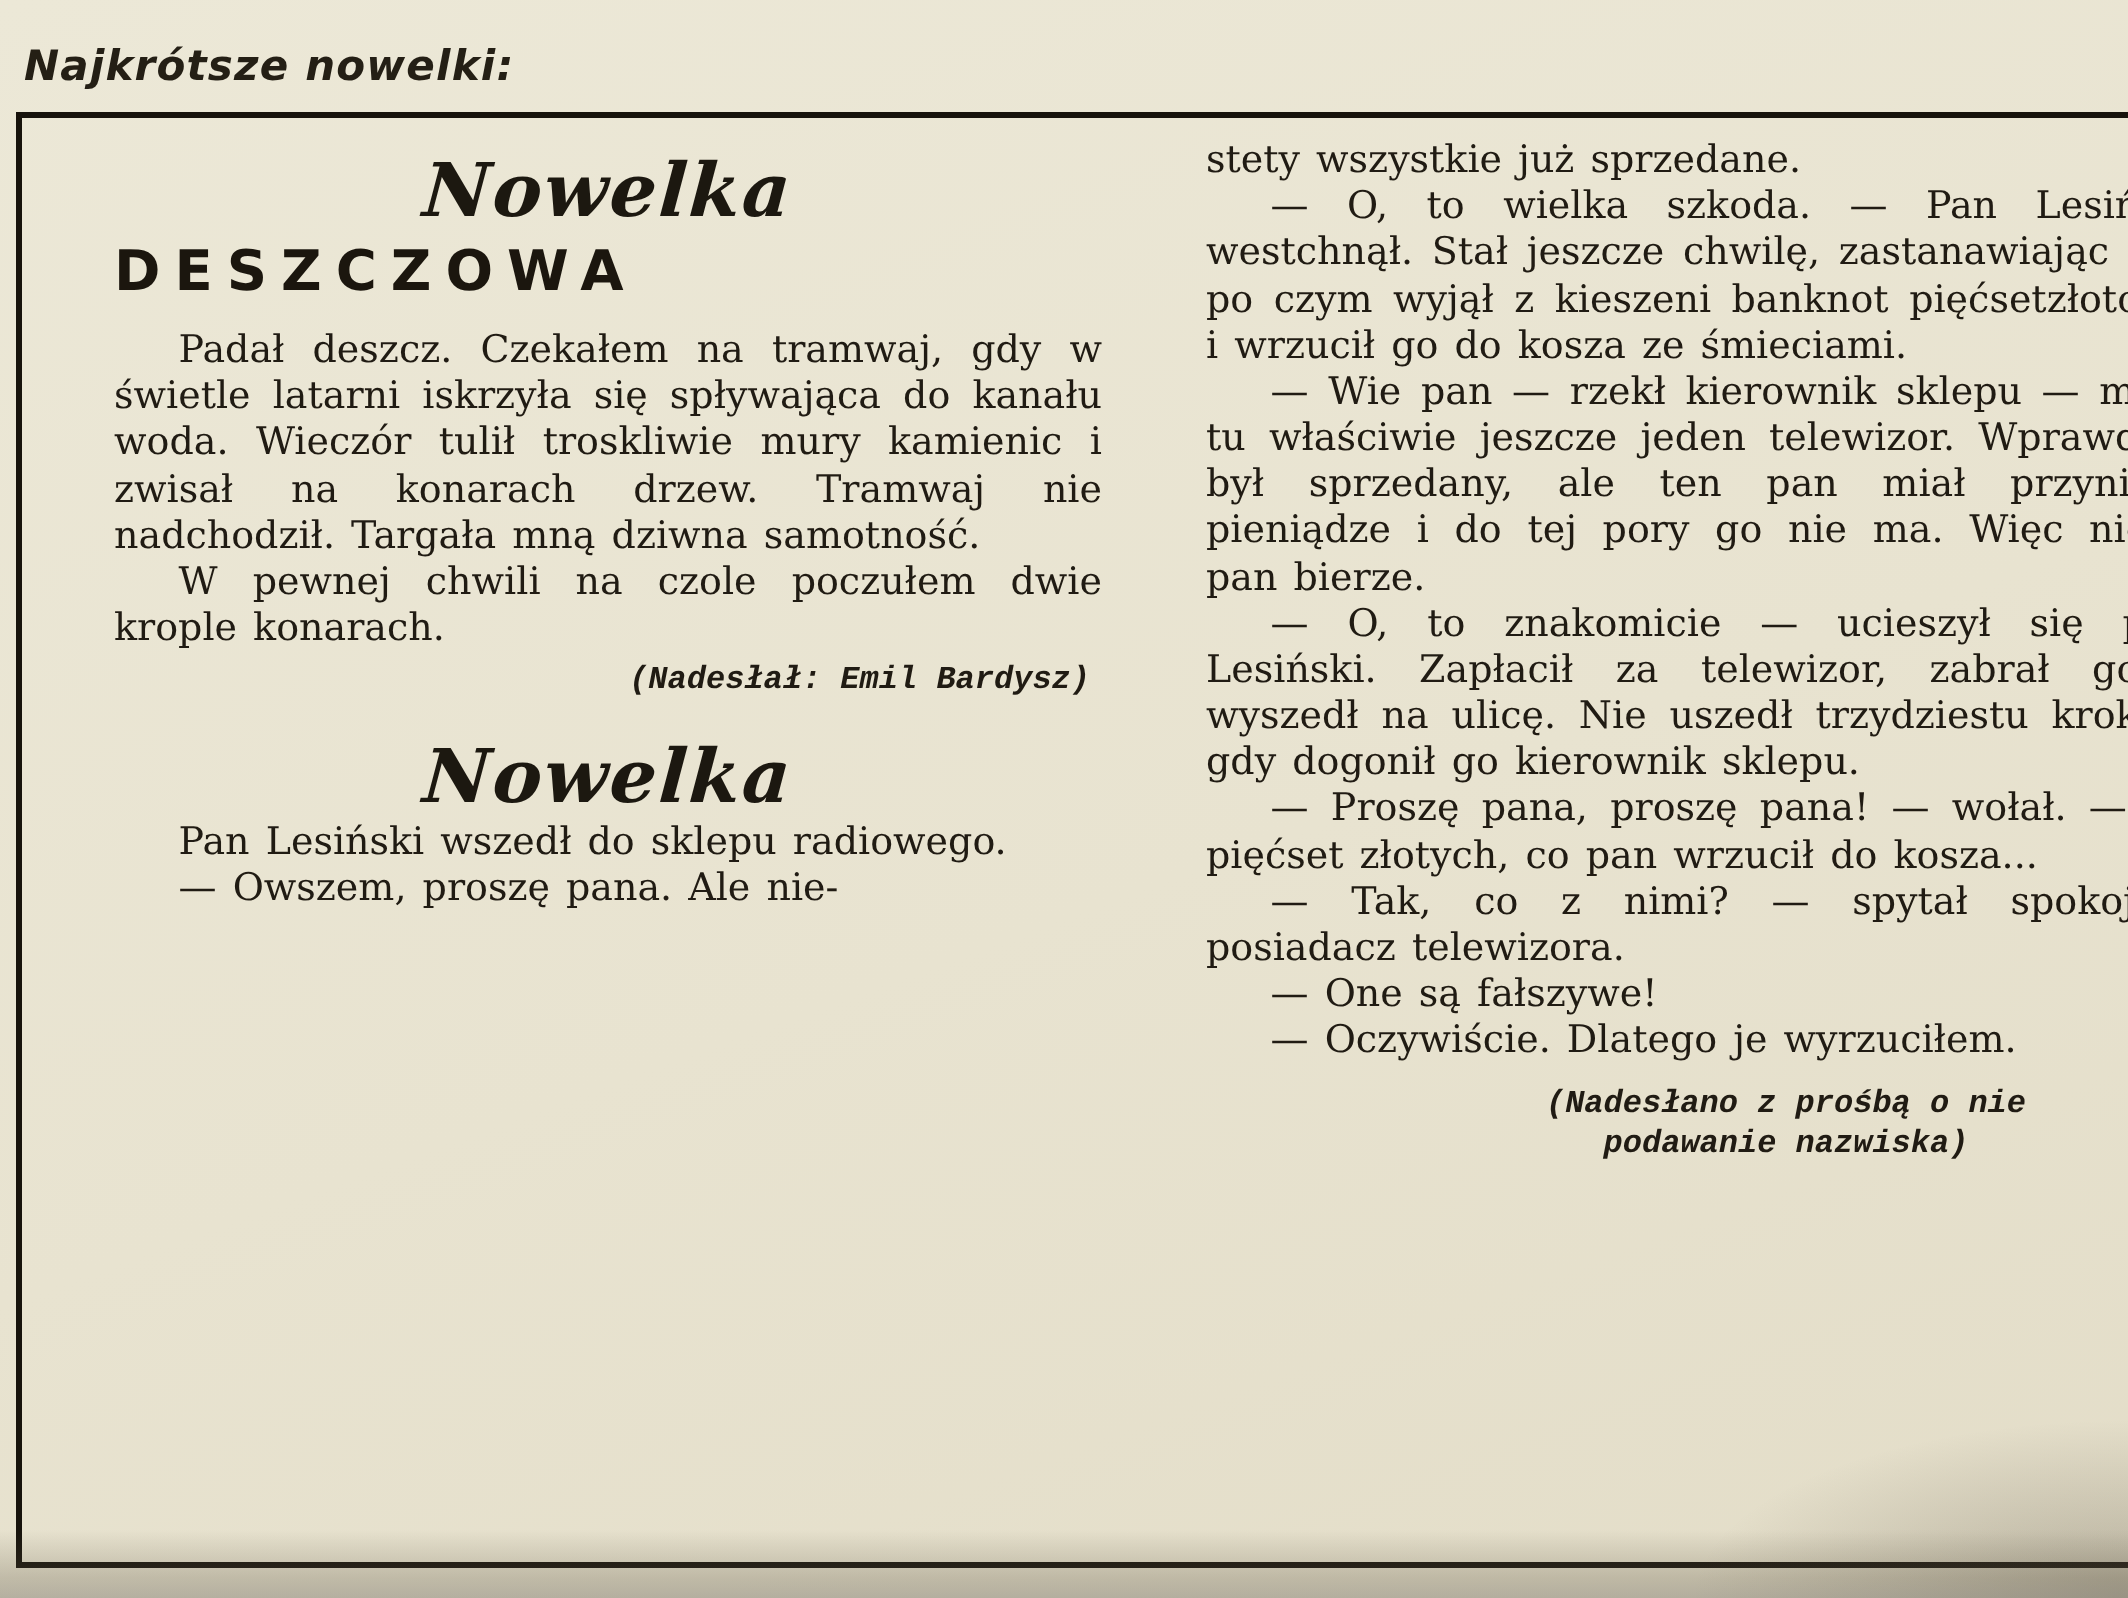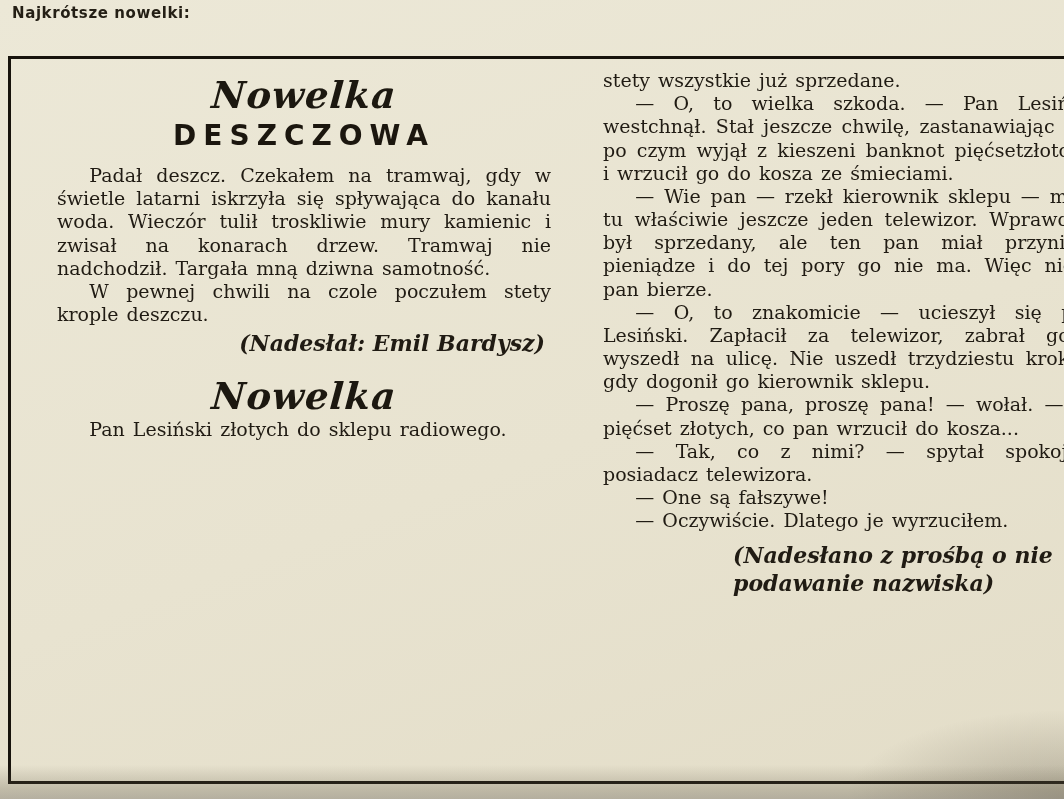--- a/index.html
+++ b/index.html
@@ -10,24 +10,25 @@
     color: #201b13;
     overflow: hidden;
   }
   .page {
     position: relative;
     width: 1064px; height: 799px;
     background: linear-gradient(160deg, #ece8d7 0%, #e8e3d0 55%, #e3ddc8 100%);
   }
   .masthead {
     position: absolute;
-    top: 4px; left: 12px;
+    top: 21px; left: 12px;
     font-family: "DejaVu Sans", "Liberation Sans", sans-serif;
     font-weight: bold;
-    font-size: 15px;
+    font-style: italic;
+    font-size: 21px;
     letter-spacing: 0.6px;
     color: #241f15;
   }
   .frame {
     position: absolute;
     top: 56px; left: 8px;
     width: 1040px; height: 704px;
     border: 3px solid #17130c;
     background: transparent;
     box-sizing: content-box;
@@ -40,52 +41,53 @@
     text-align: center;
     font-style: italic;
     font-weight: bold;
     font-size: 37px;
     letter-spacing: 1px;
     transform: skewX(-4deg);
     margin: 4px 0 0 0;
     color: #1c1810;
   }
   .title-caps {
-    text-align: center;
+    text-align: left;
     font-family: "DejaVu Sans", "Liberation Sans", sans-serif;
     font-weight: bold;
     font-size: 28px;
     letter-spacing: 7px;
     margin: 2px 0 12px 0;
     color: #1b160e;
   }
   .title-caps.tight { letter-spacing: 1.5px; }
   .title-script.second { margin-top: 16px; }
   .para {
     margin: 0;
     font-size: 19px;
     line-height: 1.22;
     text-align: justify;
     text-indent: 1.7em;
     word-spacing: 2px;
   }
   .para.no-indent { text-indent: 0; }
   .attribution {
     margin: 4px 0 0 0;
-    font-size: 22px;
+    font-size: 16px;
     font-style: italic;
     font-weight: bold;
     text-align: right;
     padding-right: 6px;
     line-height: 1.25;
+    font-family: Liberation Mono, monospace;
   }
   .attribution.block {
     margin: 10px 44px 0 auto;
     width: 320px;
-    text-align: left;
+    text-align: center;
     padding-right: 0;
   }
   .bottom-shade {
     position: absolute;
     left: 0; right: 0; bottom: 0;
     height: 34px;
     background: linear-gradient(to bottom, rgba(90,80,60,0) 0%, rgba(95,88,70,0.28) 70%, rgba(120,115,105,0.45) 100%);
     pointer-events: none;
   }
   .corner-shade {
@@ -103,27 +105,28 @@
 
   <div class="masthead">Najkrótsze nowelki:</div>
 
   <div class="frame">
 
     <div class="col col-left">
       <div class="title-script">Nowelka</div>
       <div class="title-caps">DESZCZOWA</div>
 
       <p class="para">Padał deszcz. Czekałem na tramwaj, gdy w świetle latarni iskrzyła się spływająca do kanału woda. Wieczór tulił troskliwie mury kamienic i zwisał na konarach drzew. Tramwaj nie nadchodził. Targała mną dziwna samotność.</p>
-      <p class="para">W pewnej chwili na czole poczułem stety krople deszczu.</p>
+      <p class="para">W pewnej chwili na czole poczułem dwie krople konarach.</p>
 
       <p class="attribution">(Nadesłał: Emil Bardysz)</p>
 
       <div class="title-script second">Nowelka</div>
 
-      <p class="para">Pan Lesiński złotych do sklepu radiowego.</p>
+      <p class="para">Pan Lesiński wszedł do sklepu radiowego.</p>
+      <p class="para">— Owszem, proszę pana. Ale nie-</p>
     </div>
 
     <div class="col col-right">
       <p class="para no-indent">stety wszystkie już sprzedane.</p>
       <p class="para">— O, to wielka szkoda. — Pan Lesiński westchnął. Stał jeszcze chwilę, zastanawiając się, po czym wyjął z kieszeni banknot pięćsetzłotowy i wrzucił go do kosza ze śmieciami.</p>
       <p class="para">— Wie pan — rzekł kierownik sklepu — mam tu właściwie jeszcze jeden telewizor. Wprawdzie był sprzedany, ale ten pan miał przynieść pieniądze i do tej pory go nie ma. Więc niech pan bierze.</p>
       <p class="para">— O, to znakomicie — ucieszył się pan Lesiński. Zapłacił za telewizor, zabrał go i wyszedł na ulicę. Nie uszedł trzydziestu kroków gdy dogonił go kierownik sklepu.</p>
       <p class="para">— Proszę pana, proszę pana! — wołał. — Te pięćset złotych, co pan wrzucił do kosza...</p>
       <p class="para">— Tak, co z nimi? — spytał spokojnie posiadacz telewizora.</p>
       <p class="para">— One są fałszywe!</p>

